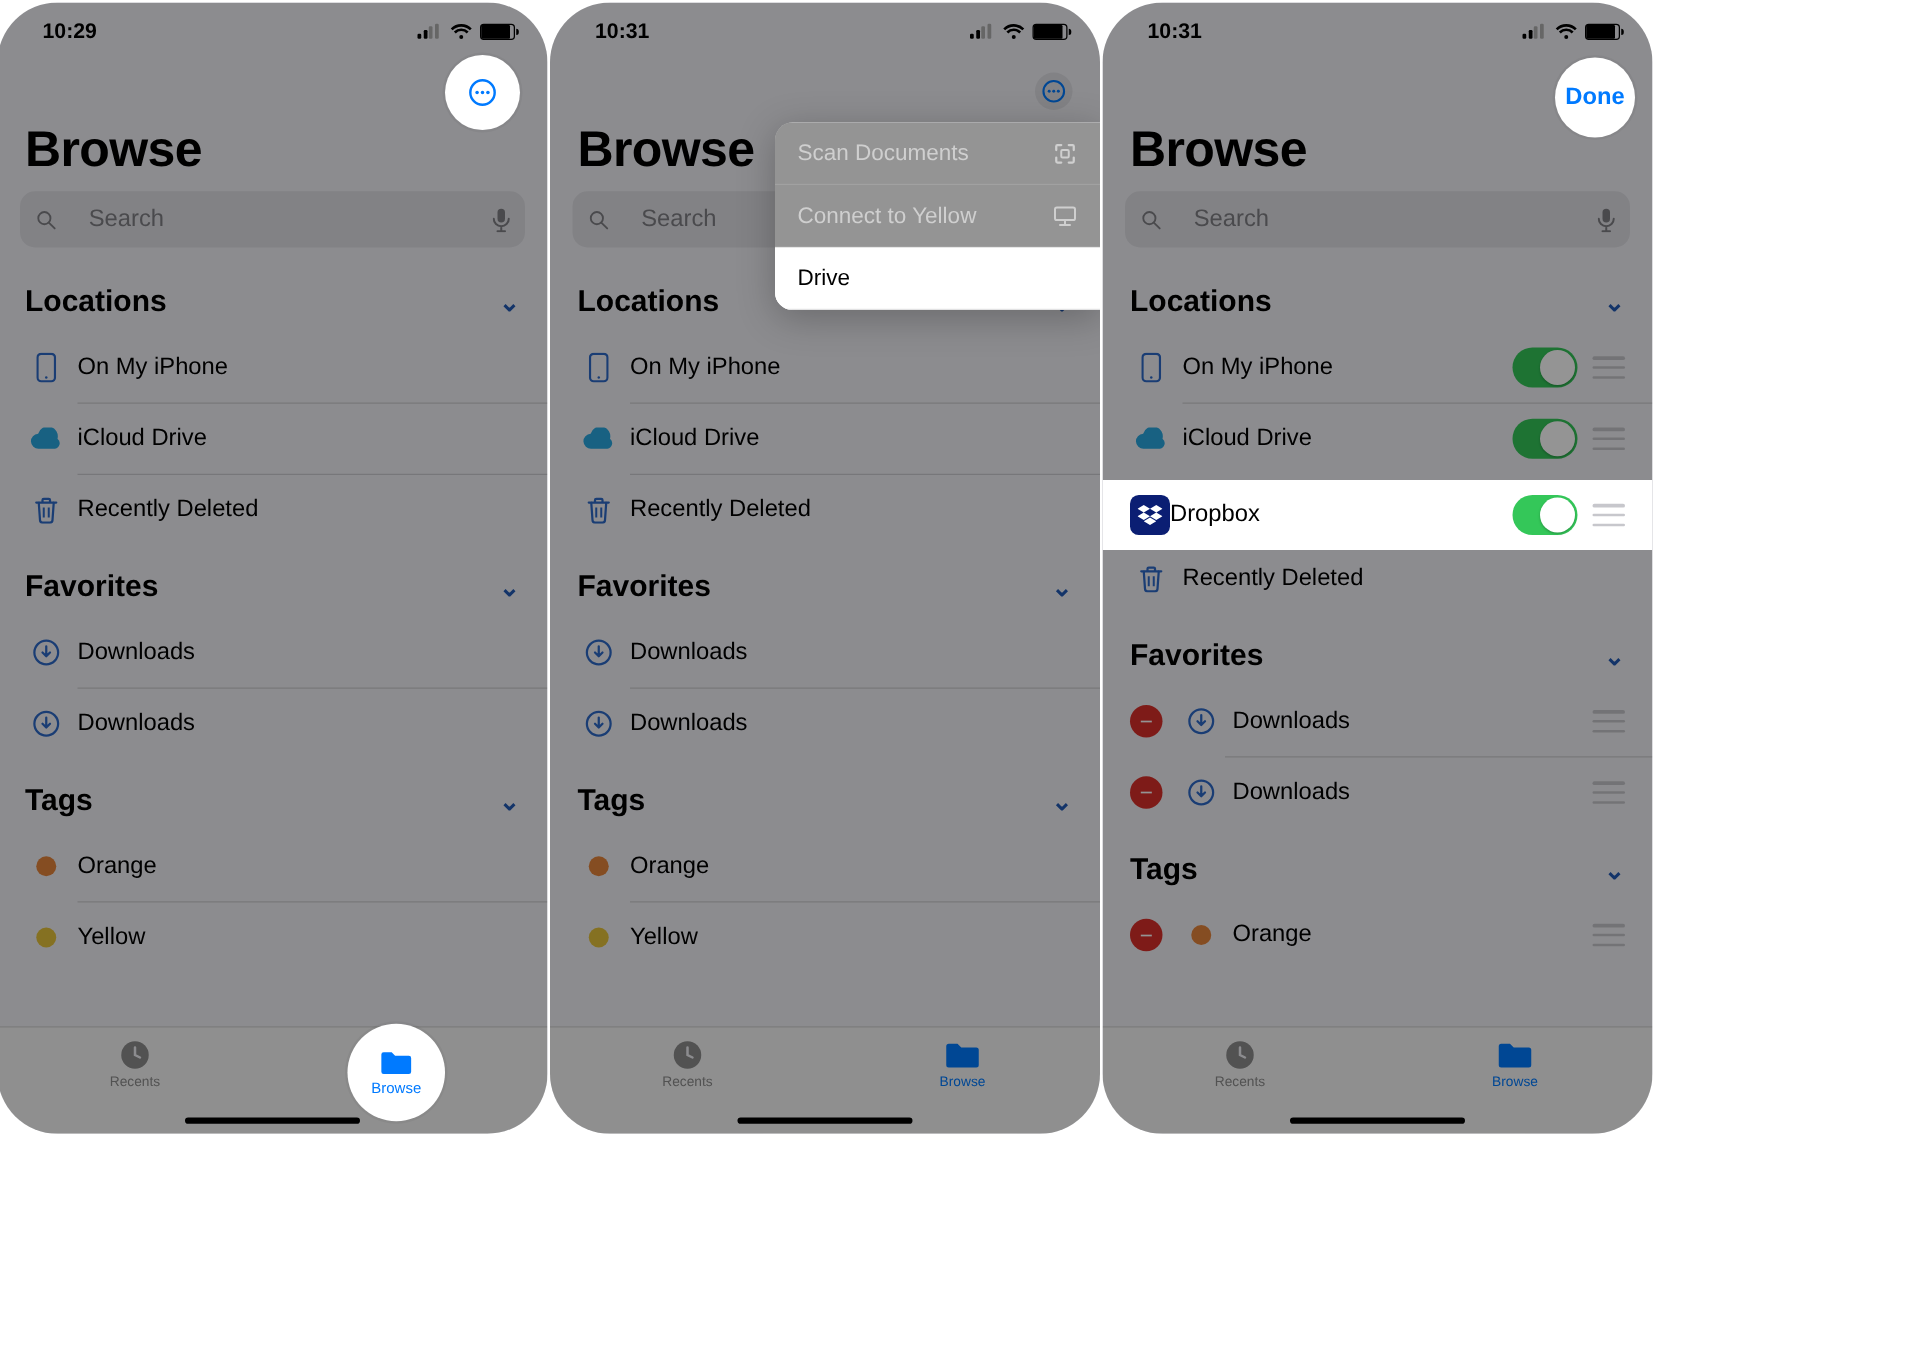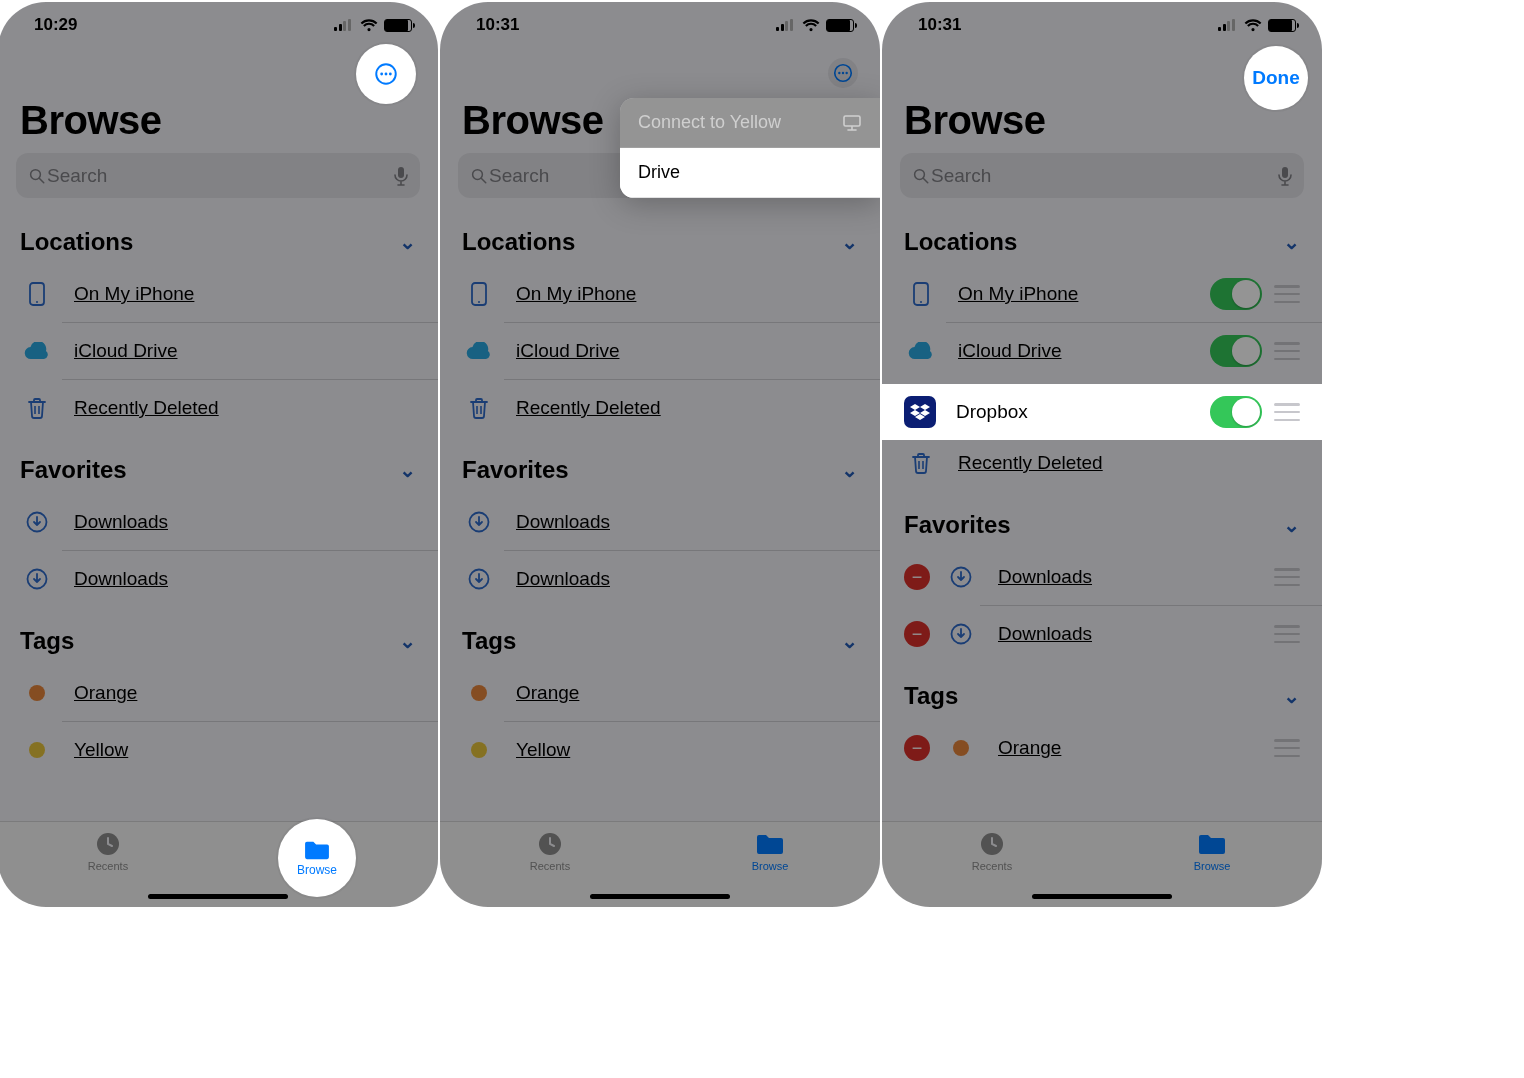--- a/index.html
+++ b/index.html
@@ -83,21 +83,21 @@
   }
   .search {
     margin: 0 18px 10px;
     background: rgba(120,120,128,0.14);
     border-radius: 12px;
     height: 45px;
     display:flex;
     align-items:center;
     padding: 0 12px;
     color:#808085;
-    gap:1px;
+    gap:25px;
     font-size:19px;
     text-align:center;
   }
   .search .mic { margin-left:auto; font-size:19px; }
 
   .section-header {
     display:flex;
     align-items:center;
     padding: 20px 22px 10px;
     font-size:24px;
@@ -110,21 +110,21 @@
   .list { padding: 0; }
   .row {
     display:flex;
     align-items:center;
     padding: 0 22px;
     min-height: 56px;
     font-size: 19px;
     color:#000;
   }
   .row .icon { width:34px; display:flex; justify-content:center; align-items:center; font-size:22px; }
-  .row .label { margin-left:20px; flex:1;text-decoration:underline; }
+  .row .label { margin-left:8px; flex:1; }
   .divider { height:1px; background: rgba(60,60,67,0.2); margin-left:64px; }
   
   .toggle {
     width:52px; height:32px; border-radius:16px; background:#34c759; position:relative; flex-shrink:0;
   }
   .toggle::after {
     content:""; position:absolute; right:2px; top:2px; width:28px; height:28px; border-radius:50%; background:#fff; box-shadow:0 1px 2px rgba(0,0,0,0.25);
   }
   .drag-handle {
     width:26px; height:18px; display:flex; flex-direction:column; justify-content:space-between; margin-left:12px; flex-shrink:0;
@@ -525,20 +525,29 @@
             <path d="M2 5a2 2 0 012-2h7l3 3h12a2 2 0 012 2v12a2 2 0 01-2 2H4a2 2 0 01-2-2V5z" fill="currentColor"></path>
           </svg>
         </span>
       <span>Browse</span>
     </div>
     <div class="home-ind"></div>
   </div>
 
   <div class="popover">
     <div class="pop-item dim">
+      <span>Scan Documents</span>
+      <span class="picon">
+          <svg width="20" height="20" viewBox="0 0 20 20">
+            <path d="M3 7V4a1 1 0 011-1h3M17 7V4a1 1 0 00-1-1h-3M3 13v3a1 1 0 001 1h3M17 13v3a1 1 0 01-1 1h-3" fill="none" stroke="currentColor" stroke-width="1.8" stroke-linecap="round"></path>
+            <rect x="7" y="7" width="6" height="6" rx="1" fill="none" stroke="currentColor" stroke-width="1.6"></rect>
+          </svg>
+        </span>
+    </div>
+    <div class="pop-item dim">
       <span>Connect to Yellow</span>
       <span class="picon">
           <svg width="20" height="18" viewBox="0 0 20 18">
             <rect x="2" y="2" width="16" height="10" rx="1.5" fill="none" stroke="currentColor" stroke-width="1.6"></rect>
             <line x1="10" y1="12" x2="10" y2="16" stroke="currentColor" stroke-width="1.6"></line>
             <line x1="6" y1="16" x2="14" y2="16" stroke="currentColor" stroke-width="1.6" stroke-linecap="round"></line>
           </svg>
         </span>
     </div>
     <div class="pop-item">
@@ -716,21 +725,21 @@
   <div class="hl-circle" style="top:44px; right:14px; width:64px;height:64px;">
     <span style="color:#007aff;font-size:19px;font-weight:600;">Done</span>
   </div>
 
   <div class="dropbox-slice">
     <span class="dropbox-icon">
       <svg width="20" height="18" viewBox="0 0 20 18">
           <path d="M5 1L0 4l5 3 5-3-5-3zm10 0l-5 3 5 3 5-3-5-3zM0 10l5 3 5-3-5-3-5 3zm15-3l-5 3 5 3 5-3-5-3zM5 14l5 3 5-3-5-3-5 3z" fill="#fff"></path>
         </svg>
     </span>
-    <span class="label" style="margin-left:20px;flex:1">Dropbox</span>
+    <span class="label" style="margin-left:0;flex:1">Dropbox</span>
     <span class="toggle"></span>
     <span class="drag-handle">
         <span></span>
         <span></span>
         <span></span>
       </span>
   </div>
 </div>
 
 </body></html>

